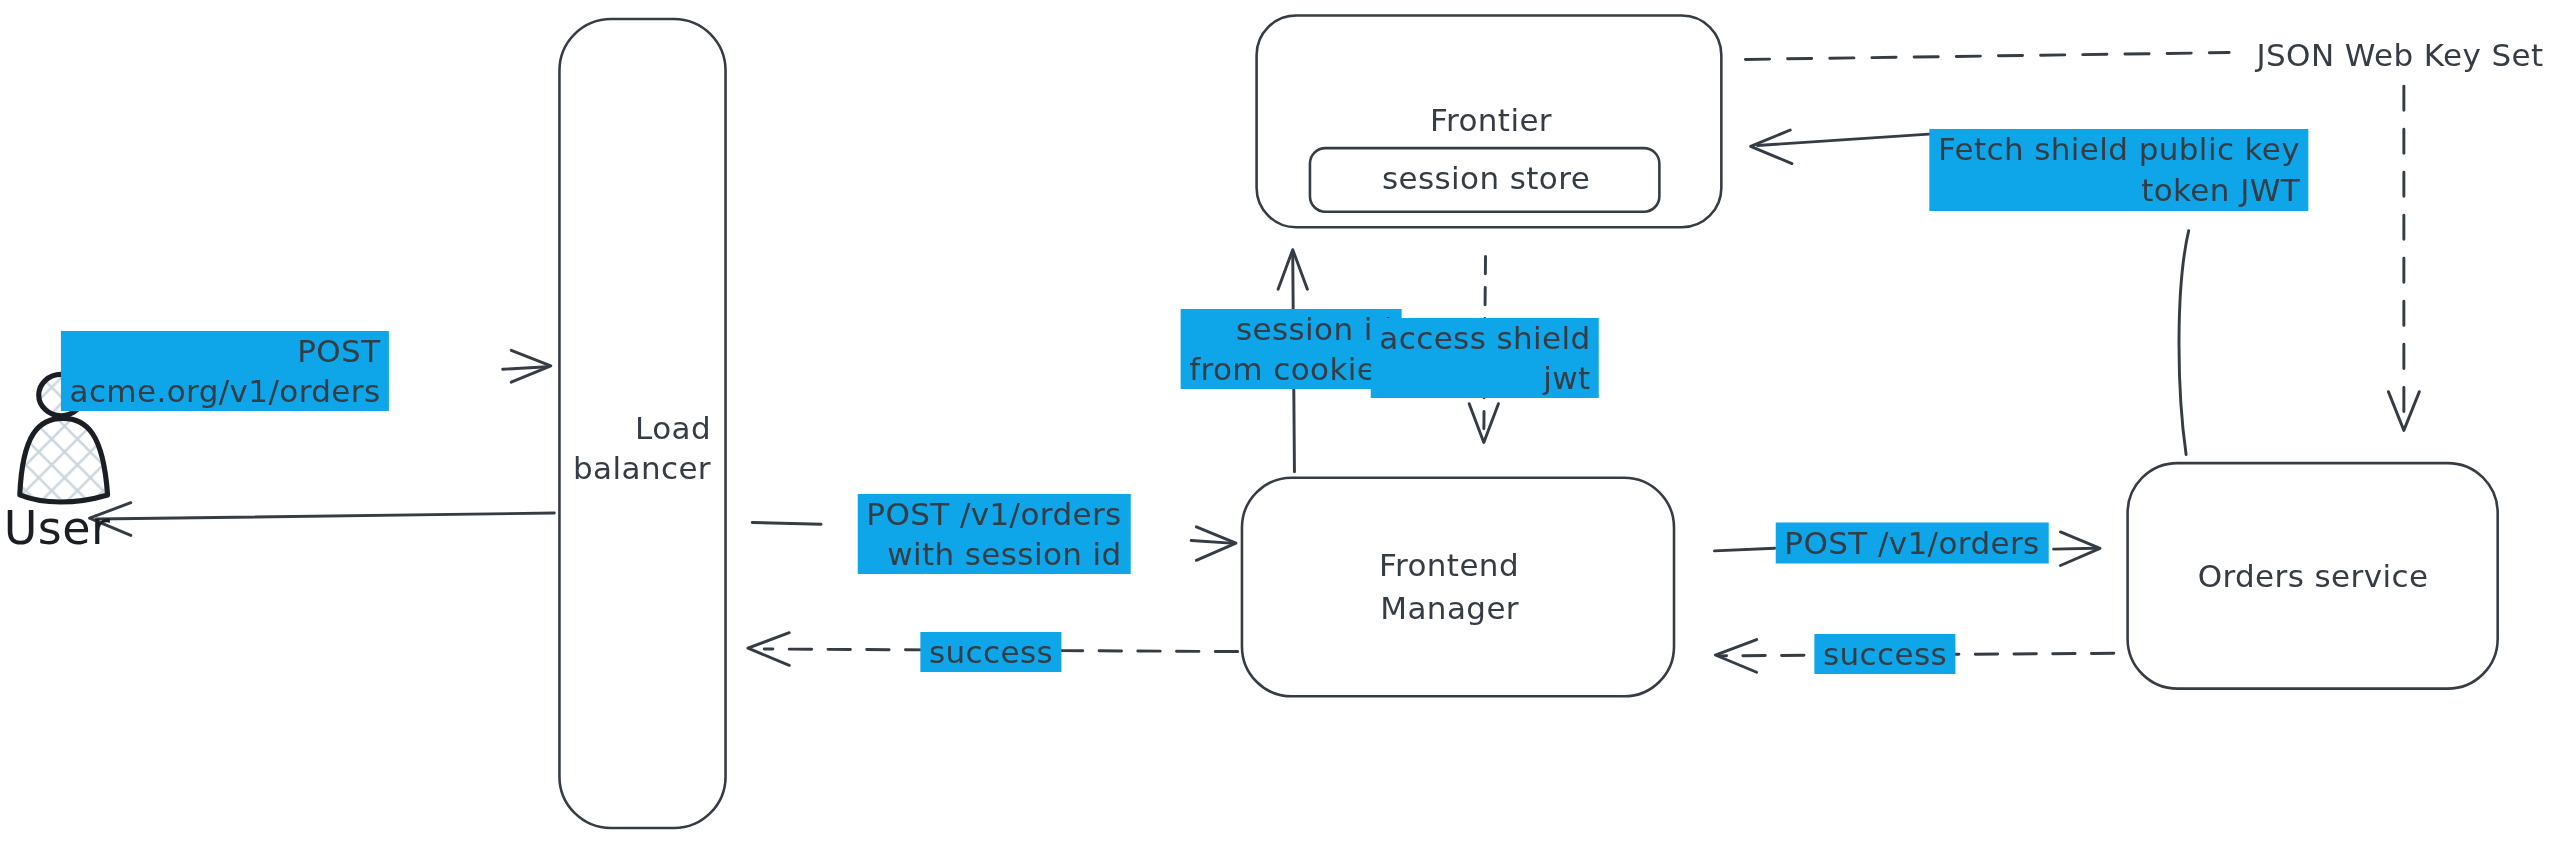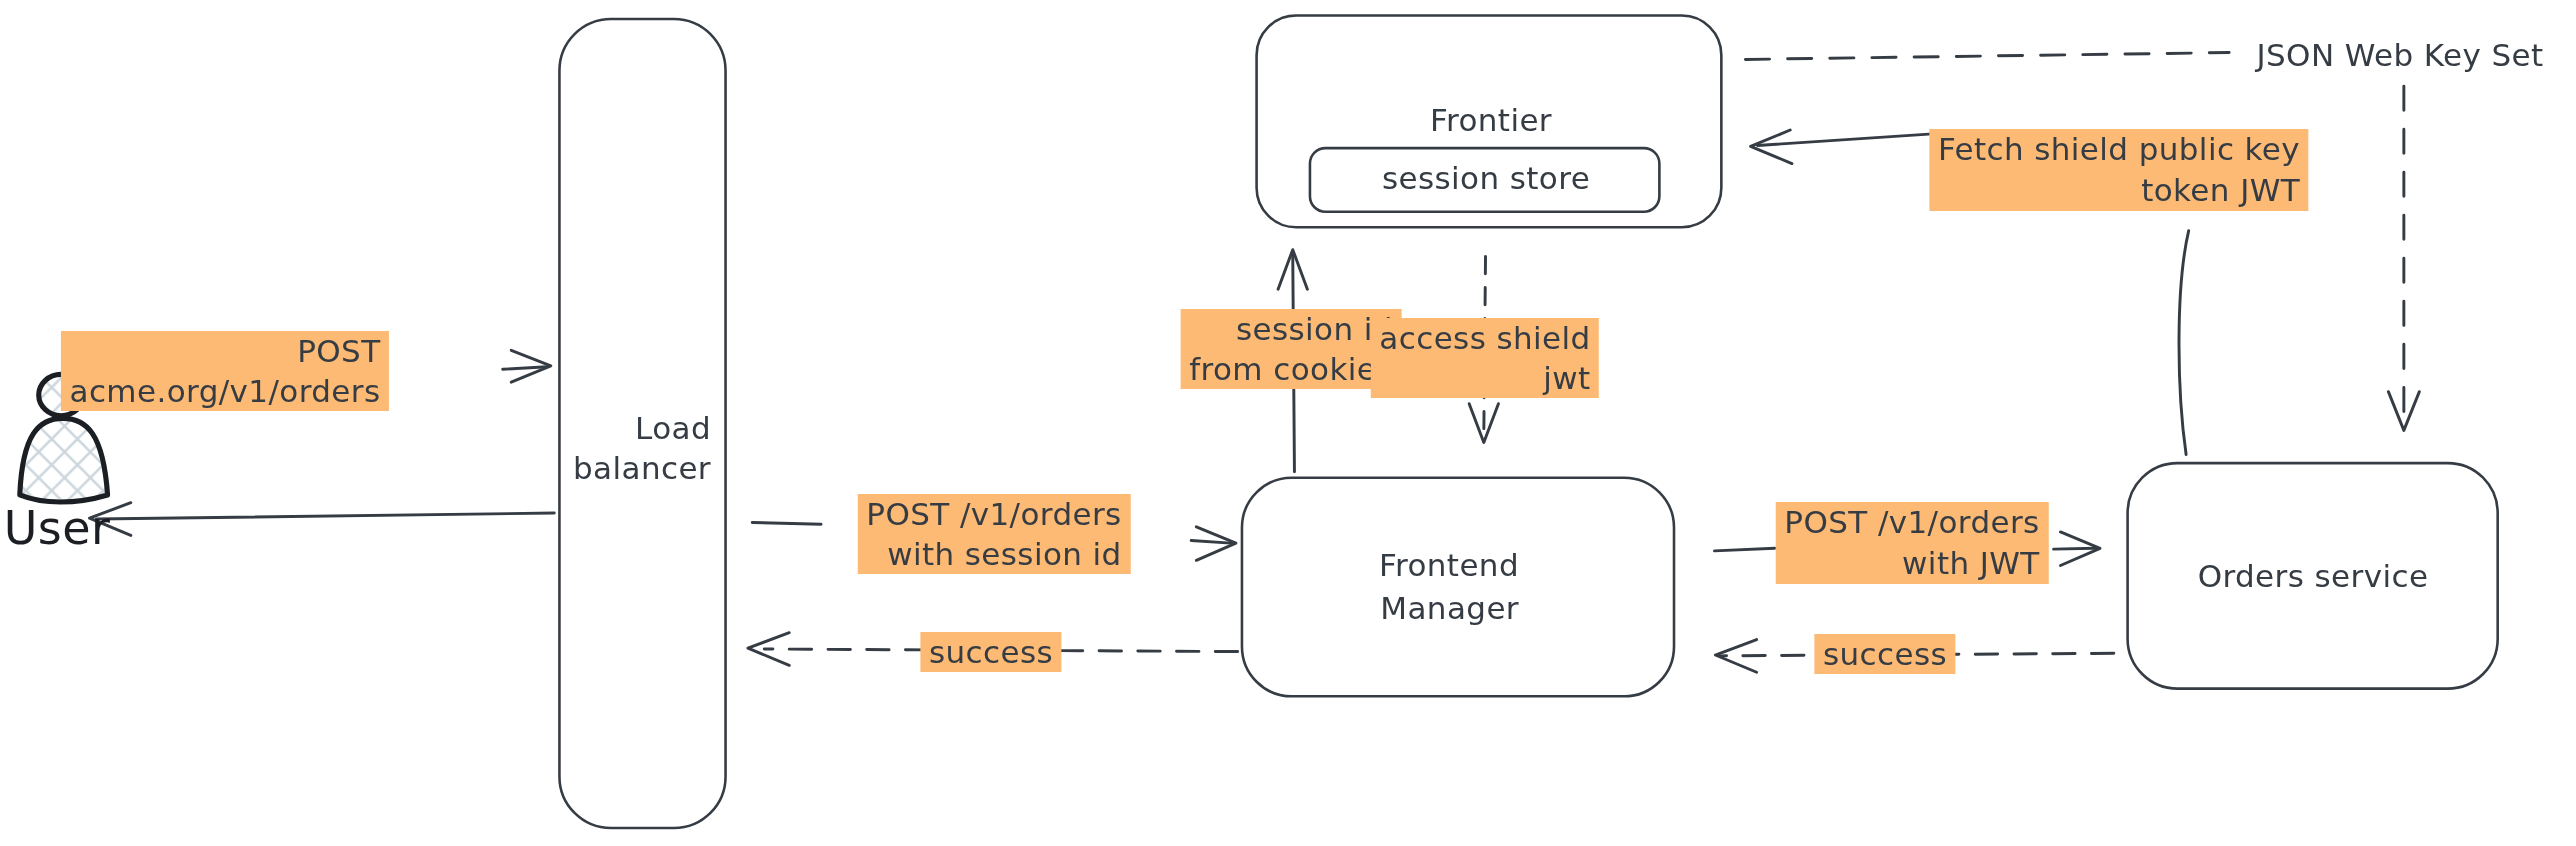--- a/index.html
+++ b/index.html
@@ -15,21 +15,21 @@
     position:absolute;
     transform:translate(-50%,-50%);
     text-align:right;
     color:#363c44;
     font-size:31px;
     line-height:40px;
     white-space:nowrap;
     letter-spacing:0.4px;
   }
   .lbl span{display:block;}
-  .lbl.bg{background:#fdba74;padding:0 8.6px;}
+  .lbl.bg{background:#0ea5e9;padding:0 8.6px;}
   .lbl.lh48{line-height:41px;}
   .lbl.lh50{line-height:43px;}
   .lbl.user{color:#1b1e22;font-size:46px;}
 </style>
 </head>
 <body>
 
 <div class="canvas">
 
   <svg class="strokes" viewBox="0 0 2993 984">
@@ -158,21 +158,20 @@
     <span>from cookies</span>
   </div>
 
   <div class="lbl bg" style="left:1485px;top:358px">
     <span>access shield</span>
     <span>jwt</span>
   </div>
 
   <div class="lbl bg lh48" style="left:1912px;top:543px">
     <span>POST /v1/orders</span>
-    <span>with JWT</span>
   </div>
 
   <div class="lbl bg" style="left:1885px;top:654px">
     <span>success</span>
   </div>
 
   <div class="lbl bg lh48" style="left:2119px;top:170px">
     <span>Fetch shield public key</span>
     <span>token JWT</span>
   </div>

